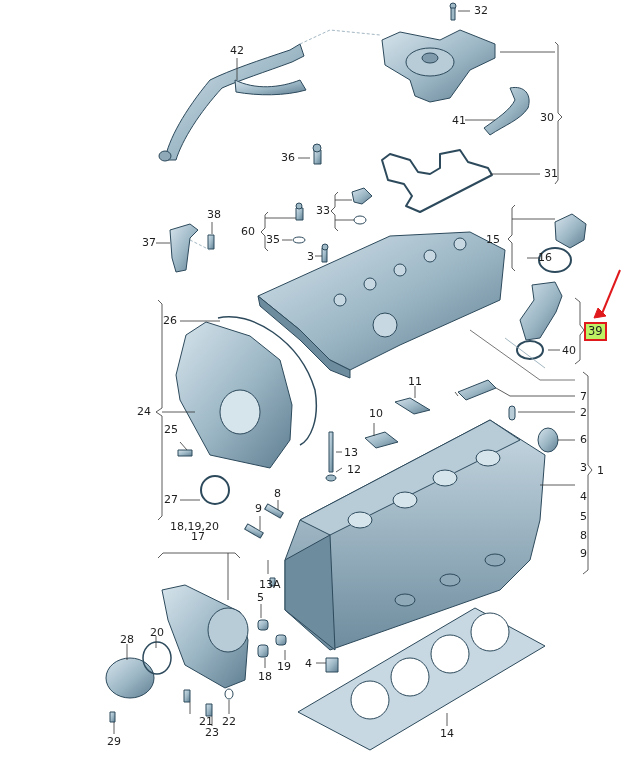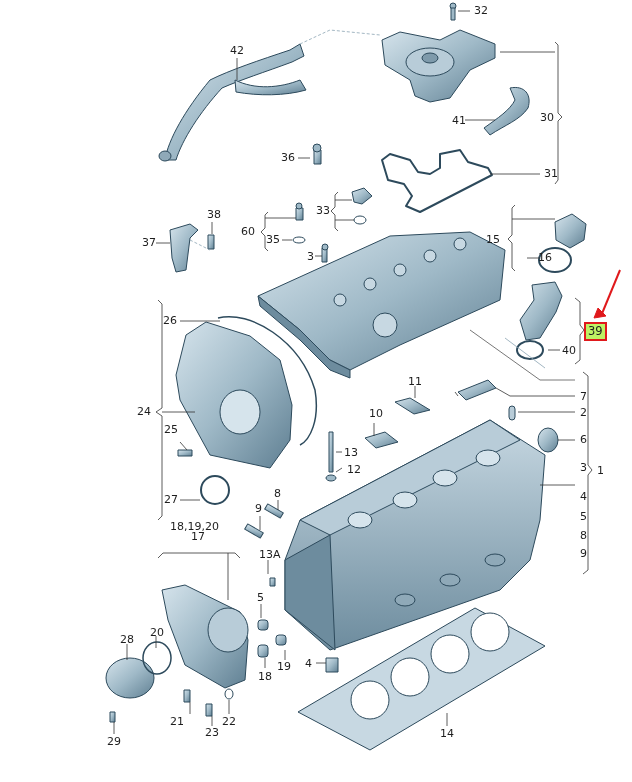--- a/index.html
+++ b/index.html
@@ -235,25 +235,25 @@
 <div class="lbl" style="left:580px;top:462px">3</div>
 <div class="lbl" style="left:597px;top:465px">1</div>
 <div class="lbl" style="left:164px;top:494px">27</div>
 <div class="lbl" style="left:274px;top:488px">8</div>
 <div class="lbl" style="left:580px;top:491px">4</div>
 <div class="lbl" style="left:255px;top:503px">9</div>
 <div class="lbl" style="left:580px;top:511px">5</div>
 <div class="lbl" style="left:191px;top:531px">17</div>
 <div class="lbl" style="left:170px;top:521px">18,19,20</div>
 <div class="lbl" style="left:580px;top:530px">8</div>
-<div class="lbl" style="left:259px;top:549px">13A</div>
+<div class="lbl" style="left:259px;top:579px">13A</div>
 <div class="lbl" style="left:580px;top:548px">9</div>
 <div class="lbl" style="left:257px;top:592px">5</div>
 <div class="lbl" style="left:120px;top:634px">28</div>
 <div class="lbl" style="left:150px;top:627px">20</div>
 <div class="lbl" style="left:277px;top:661px">19</div>
 <div class="lbl" style="left:258px;top:671px">18</div>
 <div class="lbl" style="left:305px;top:658px">4</div>
-<div class="lbl" style="left:170px;top:716px">21</div>
+<div class="lbl" style="left:199px;top:716px">21</div>
 <div class="lbl" style="left:222px;top:716px">22</div>
 <div class="lbl" style="left:205px;top:727px">23</div>
 <div class="lbl" style="left:440px;top:728px">14</div>
 <div class="lbl" style="left:107px;top:736px">29</div>
 
 </body></html>

